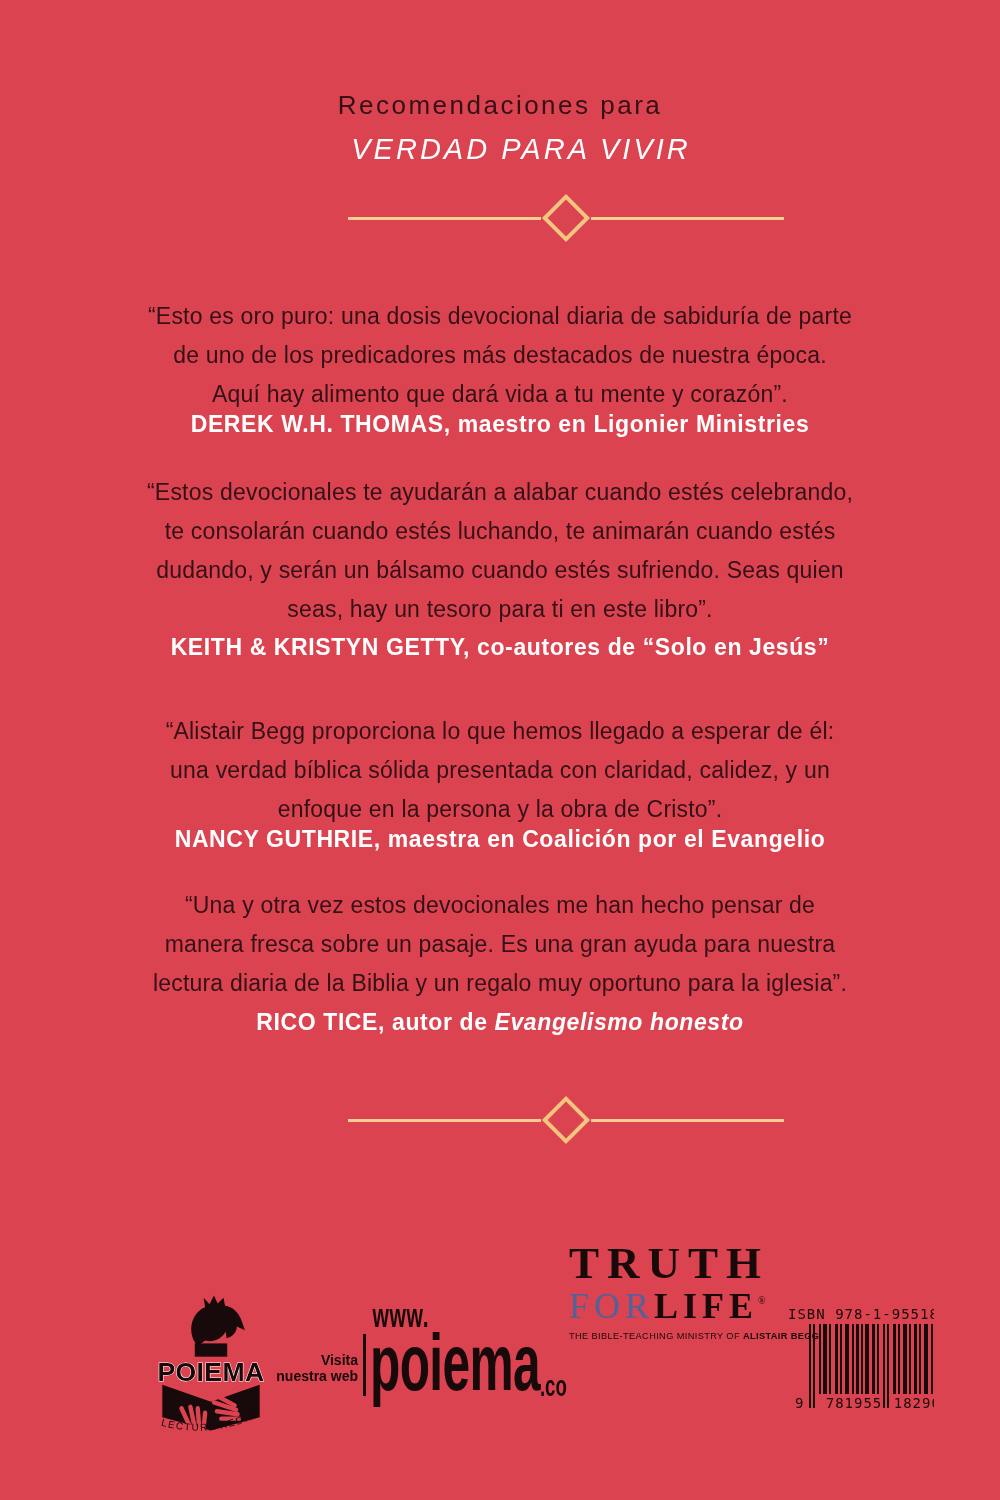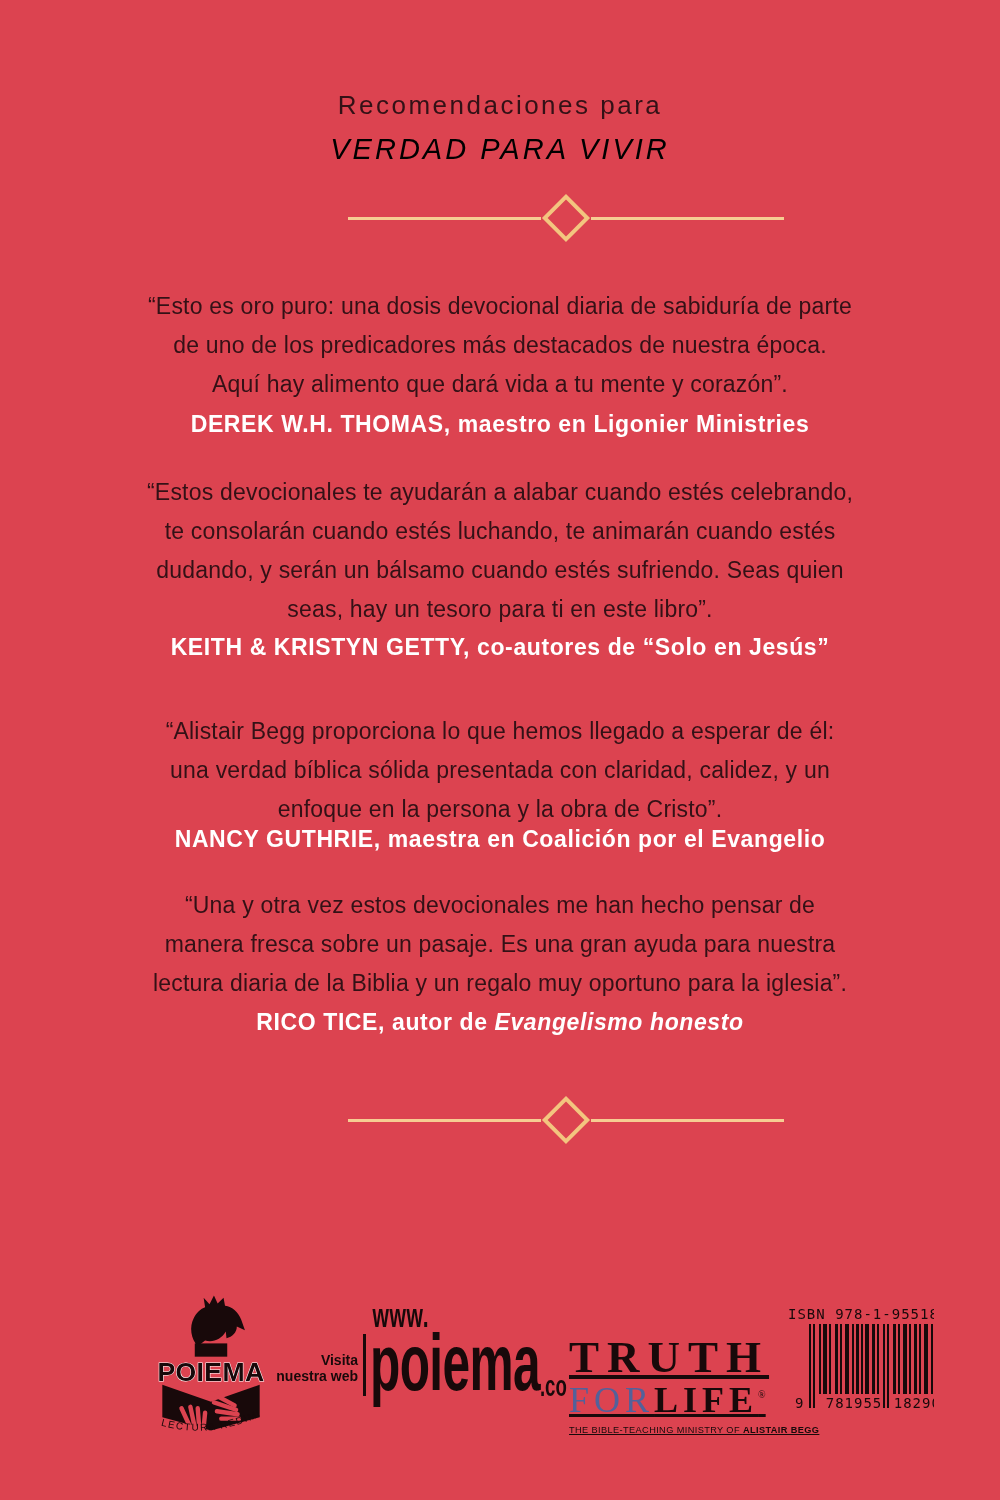--- a/index.html
+++ b/index.html
@@ -4,36 +4,36 @@
 <style>
   html, body { margin:0; padding:0; background:#DC4350; }
   .cover {
     position:relative; width:868px; height:1500px; margin:0 auto;
     background:#DC4350; overflow:hidden;
     font-family:"Liberation Sans", sans-serif;
   }
   .abs-center { position:absolute; left:0; width:100%; text-align:center; }
 
   .title1 { top:90px; font-size:26px; letter-spacing:2.5px; color:#331116; }
-  .title2 { top:133px; font-size:29px; font-style:italic; letter-spacing:3px; color:#000000; }
+  .title2 { top:133px; font-size:29px; font-style:italic; letter-spacing:3px; color:#ffffff;margin-left:21px; }
 
   .divider { position:absolute; left:282px; width:436px; height:46px; display:flex; align-items:center; }
   .divider .line { flex:1; height:3px; background:#F6CD92; }
   .divider .diamond {
     width:26px; height:26px; border:4px solid #F3C57F;
     transform:rotate(45deg); margin:0 8px; background:transparent;
   }
   .divider-top { top:195px; }
   .divider-bottom { top:1097px; }
 
   .quote {
     font-size:23px; line-height:39px; color:#331116;
     white-space:pre-line; letter-spacing:0.2px;
   }
-  .q1 { top:287px; } .q2 { top:473px; } .q3 { top:712px; } .q4 { top:886px; }
+  .q1 { top:297px; } .q2 { top:473px; } .q3 { top:712px; } .q4 { top:886px; }
 
   .attr { font-size:23px; font-weight:bold; color:#ffffff; letter-spacing:0.6px; }
   .a1 { top:411px; } .a2 { top:634px; } .a3 { top:826px; } .a4 { top:1009px; }
   .attr .italic { font-style:italic; }
 
   
   .poiema-logo { position:absolute; left:86px; top:1293px; width:118px; height:148px; }
 
   
   .visit-label {
@@ -43,21 +43,21 @@
   .web-bar { position:absolute; left:297px; top:1334px; width:3px; height:62px; background:#18090a; }
   .web-url {
     position:absolute; left:304px; top:1300px; color:#18090a;
     transform:scaleX(0.62); transform-origin:left top; white-space:nowrap;
   }
   .web-url .www { display:block; font-size:34px; font-weight:bold; letter-spacing:1px; line-height:30px; margin-left:4px; }
   .web-url .domain { font-size:80px; font-weight:bold; letter-spacing:-1px; line-height:66px; }
   .web-url .tld { font-size:30px; font-weight:bold; vertical-align:-6px; letter-spacing:0; }
 
   
-  .tfl { position:absolute; left:503px; top:1335px; width:210px; color:#18090a; font-family:"Liberation Serif", serif;text-decoration:underline; }
+  .tfl { position:absolute; left:503px; top:1241px; width:210px; color:#18090a; font-family:"Liberation Serif", serif; }
   .tfl .l1 { font-size:45px; font-weight:bold; letter-spacing:8px; line-height:44px; }
   .tfl .l2 { font-size:36px; line-height:32px; letter-spacing:5px; }
   .tfl .for { font-weight:normal; }
   .tfl .life { font-weight:bold; }
   .tfl .reg { font-size:10px; vertical-align:14px; letter-spacing:0; }
   .tfl .tagline {
     margin-top:9px; font-family:"Liberation Sans", sans-serif;
     font-size:9.2px; letter-spacing:0.4px; color:#18090a; white-space:nowrap;
   }
   .tfl .tagline b { font-weight:bold; }

